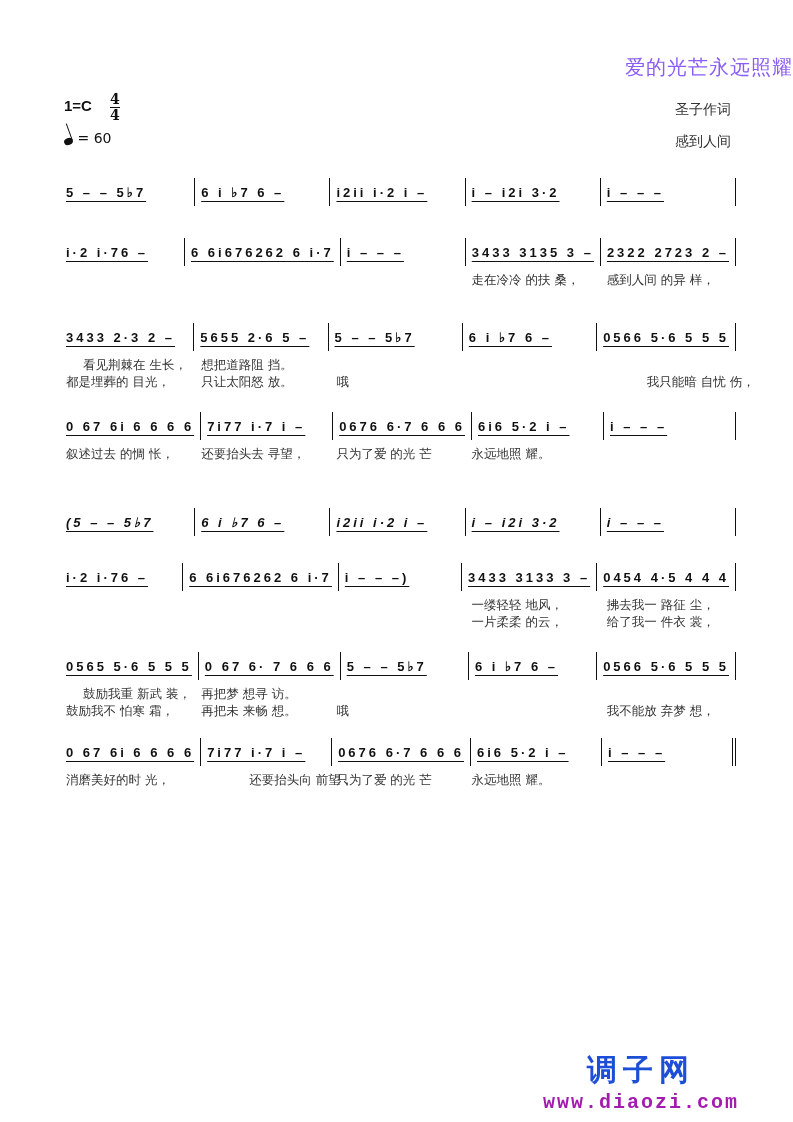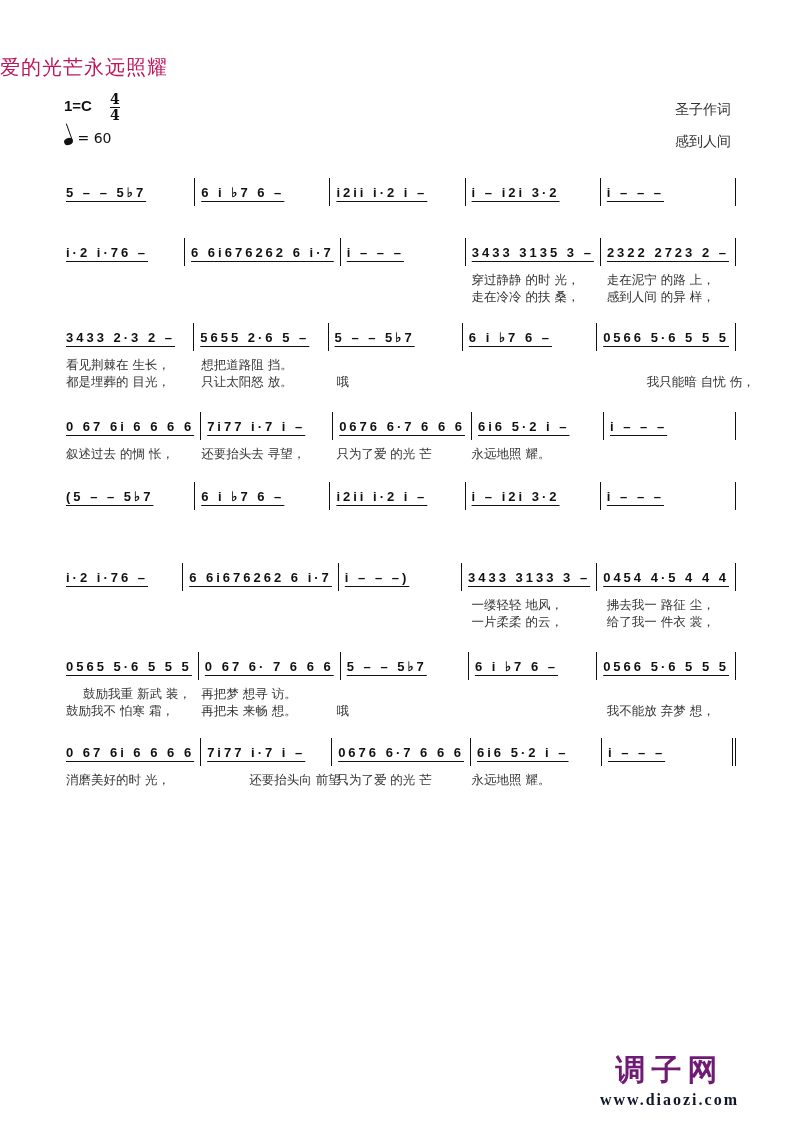--- a/index.html
+++ b/index.html
@@ -1,40 +1,40 @@
 <!DOCTYPE html>
 <html><head>
 <meta charset="utf-8">
 <style>
   html, body { margin:0; padding:0; background:#ffffff; }
   body { width:793px; height:1122px; position:relative; overflow:hidden;
          font-family:"DejaVu Sans", sans-serif; color:#111; }
-  .title { position:absolute; top:54px; left:0; width:793px; text-align:left;
-           font-size:20px; color:#be185d; letter-spacing:1px; }
+  .title { position:absolute; top:54px; left:0; width:793px; text-align:right;
+           font-size:20px; color:#8b5cf6; letter-spacing:1px; }
   .key { position:absolute; left:64px; top:92px; font-family:"Liberation Sans", sans-serif; font-size:15px; font-weight:bold; }
   .key .frac { display:inline-block; vertical-align:middle; text-align:center; margin-left:14px; line-height:15px; font-family:"DejaVu Serif", serif; font-size:14px; font-weight:bold; }
   .key .frac span { display:block; }
   .key .frac .top { border-bottom:1.5px solid #111; }
   .tempo { position:absolute; left:64px; top:130px; font-size:14px; }
   .tempo .note { display:inline-block; width:9px; height:7px; background:#111; border-radius:50%; transform:rotate(-20deg); position:relative; top:2px; }
   .tempo .note::after { content:""; position:absolute; right:0; bottom:3px; width:1.5px; height:18px; background:#111; }
   .credit { position:absolute; right:62px; font-size:14px; color:#333;margin-left:27px; }
   .line { position:absolute; left:60px; width:676px; }
   .staff { position:relative; height:28px; display:flex; align-items:center;
            font-family:"Liberation Sans", sans-serif; font-weight:bold; font-size:13px; white-space:nowrap; }
   .measure { flex:1; display:flex; align-items:center; padding:0 6px; position:relative; height:28px; }
   .measure + .measure { border-left:1.5px solid #111; }
   .measure.endbar { border-right:1.5px solid #111; }
   .measure.final { border-right:4px double #111; }
   .measure .notes { letter-spacing:3px; text-decoration:underline; text-decoration-thickness:1.2px; text-underline-offset:4px; }
   .lyric { font-family:"DejaVu Sans", sans-serif; font-size:12.5px; color:#333; height:17px; white-space:nowrap; position:relative; }
   .lyric span { position:absolute; }
   .watermark { position:absolute; right:54px; top:1050px; text-align:center; color:#555; }
-  .watermark .cn { font-size:30px; font-weight:bold; letter-spacing:6px; color:#701a75; }
-  .watermark .url { font-family:Liberation Serif, serif; font-size:16px; font-weight:bold; letter-spacing:2px; color:#0f172a; }
+  .watermark .cn { font-size:30px; font-weight:bold; letter-spacing:6px; color:#1d4ed8; }
+  .watermark .url { font-family:Liberation Mono, monospace; font-size:20px; font-weight:bold; letter-spacing:2px; color:#a21caf; }
 </style>
 </head>
 <body>
 
 <div class="title">爱的光芒永远照耀</div>
 
 <div class="key">
   <span>1=C</span>
   <span class="frac">
     <span class="top">4</span>
@@ -83,24 +83,20 @@
         </div>
         <div class="measure">
           <span class="notes">3433 3135 3 –</span>
         </div>
         <div class="measure endbar">
           <span class="notes">2322 2723 2 –</span>
         </div>
       </div>
       <div style="height: 6px;"></div>
       <div class="lyric">
-        <span style="left: 411.6px;">穿过静静 的时 光，</span>
-        <span style="left: 546.8px;">走在泥宁 的路 上，</span>
-      </div>
-      <div class="lyric">
         <span style="left: 411.6px;">走在冷冷 的扶 桑，</span>
         <span style="left: 546.8px;">感到人间 的异 样，</span>
       </div>
     </div>
     <div class="line" style="top: 323px;">
       <div class="staff">
         <div class="measure">
           <span class="notes">3433 2·3 2 –</span>
         </div>
         <div class="measure">
@@ -111,21 +107,21 @@
         </div>
         <div class="measure">
           <span class="notes">6 i  ♭7 6 –</span>
         </div>
         <div class="measure endbar">
           <span class="notes">0566 5·6 5 5 5</span>
         </div>
       </div>
       <div style="height: 6px;"></div>
       <div class="lyric">
-        <span style="left: 6px; text-align: center;">看见荆棘在 生长，</span>
+        <span style="left: 23px; text-align: center;">看见荆棘在 生长，</span>
         <span style="left: 141.2px;">想把道路阻   挡。</span>
       </div>
       <div class="lyric">
         <span style="left: 6px;">都是埋葬的 目光，</span>
         <span style="left: 141.2px;">只让太阳怒   放。</span>
         <span style="left: 276.4px;">哦</span>
         <span style="left: 546.8px; margin-left: 40px;">我只能暗 自忧 伤，</span>
       </div>
     </div>
     <div class="line" style="top: 412px;">
@@ -148,21 +144,21 @@
       </div>
       <div style="height: 6px;"></div>
       <div class="lyric">
         <span style="left: 6px;">叙述过去 的惆 怅，</span>
         <span style="left: 141.2px;">还要抬头去 寻望，</span>
         <span style="left: 276.4px;">只为了爱 的光 芒</span>
         <span style="left: 411.6px;">永远地照    耀。</span>
       </div>
       <div class="lyric"></div>
     </div>
-    <div class="line" style="top: 482px;">
+    <div class="line" style="top: 508px; font-style: italic;">
       <div class="staff">
         <div class="measure">
           <span class="notes">(5 – – 5♭7</span>
         </div>
         <div class="measure">
           <span class="notes">6 i  ♭7 6 –</span>
         </div>
         <div class="measure">
           <span class="notes">i2ii i·2 i –</span>
         </div>

